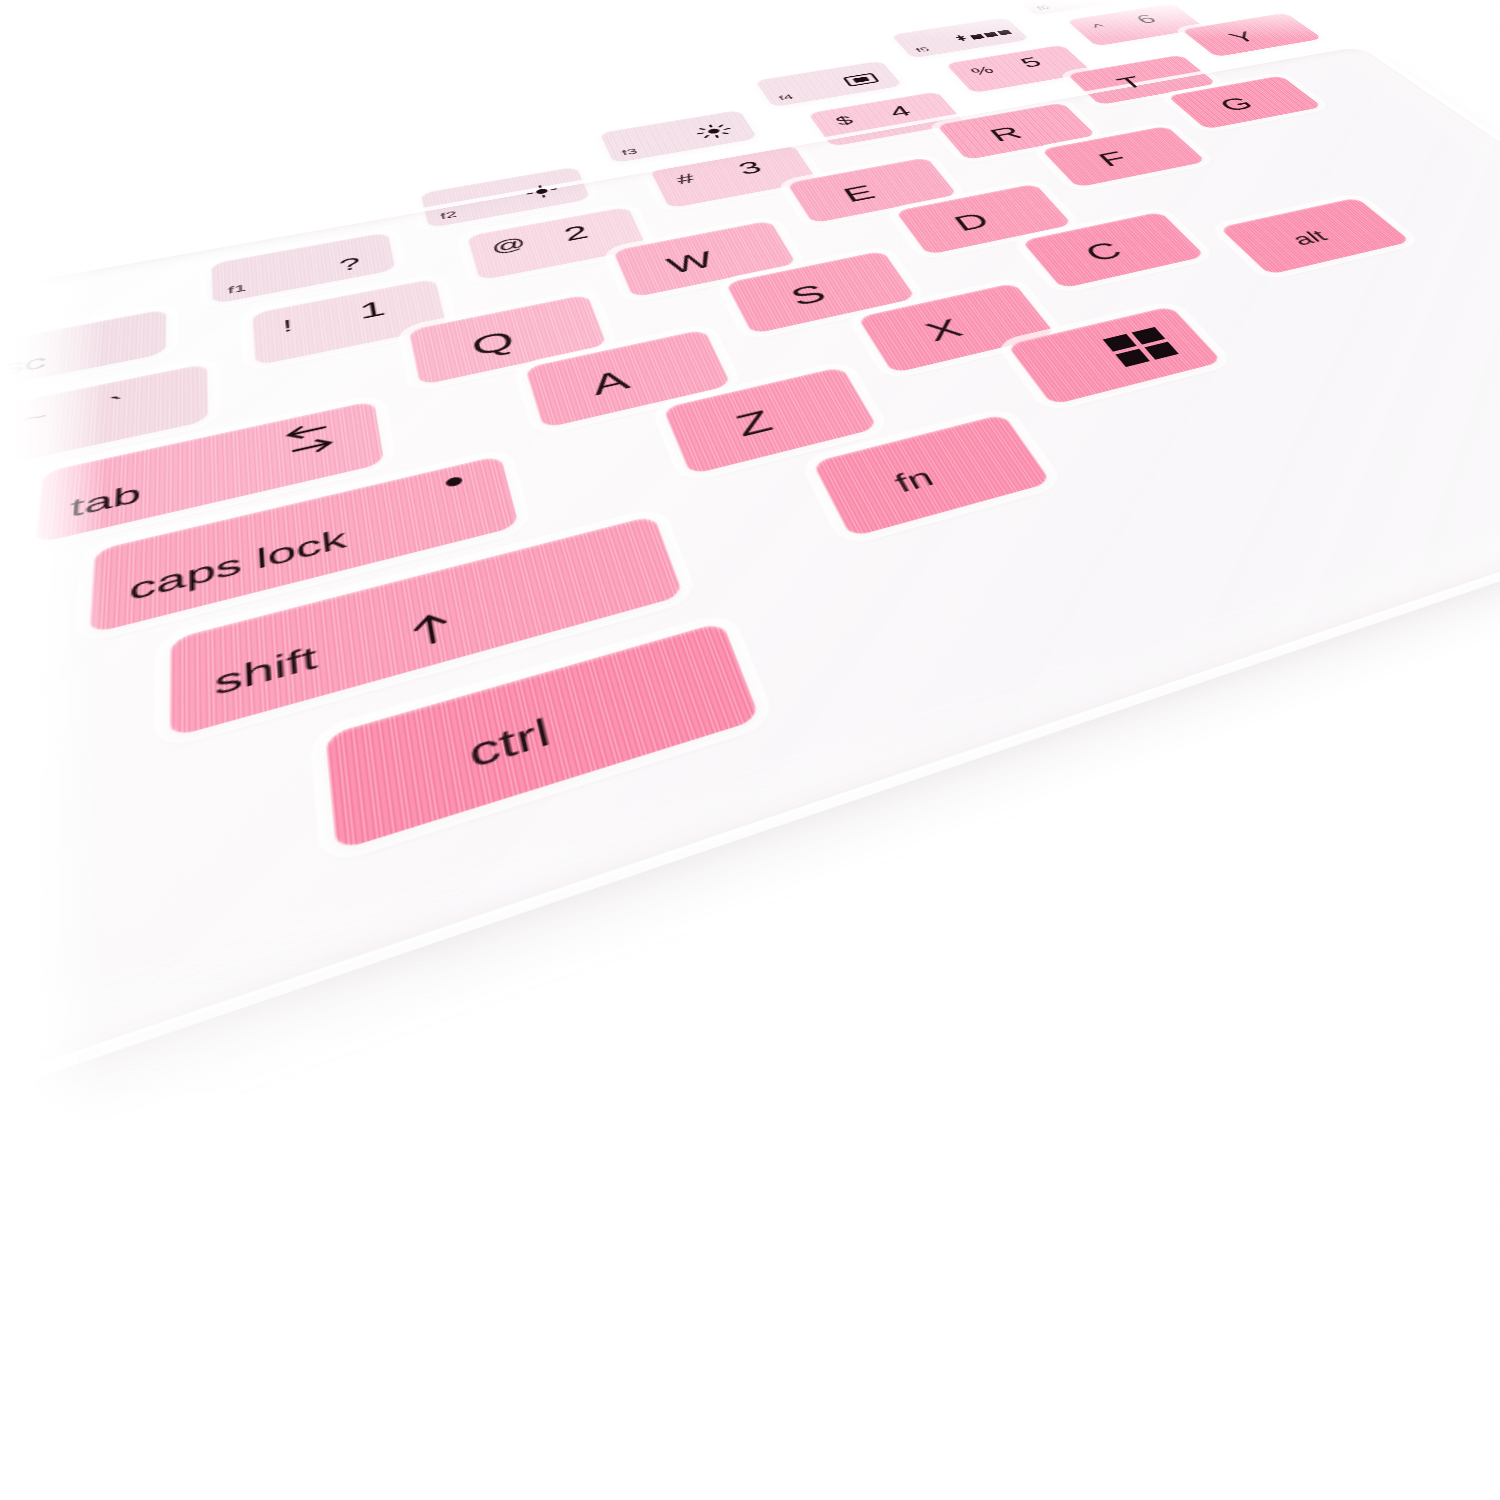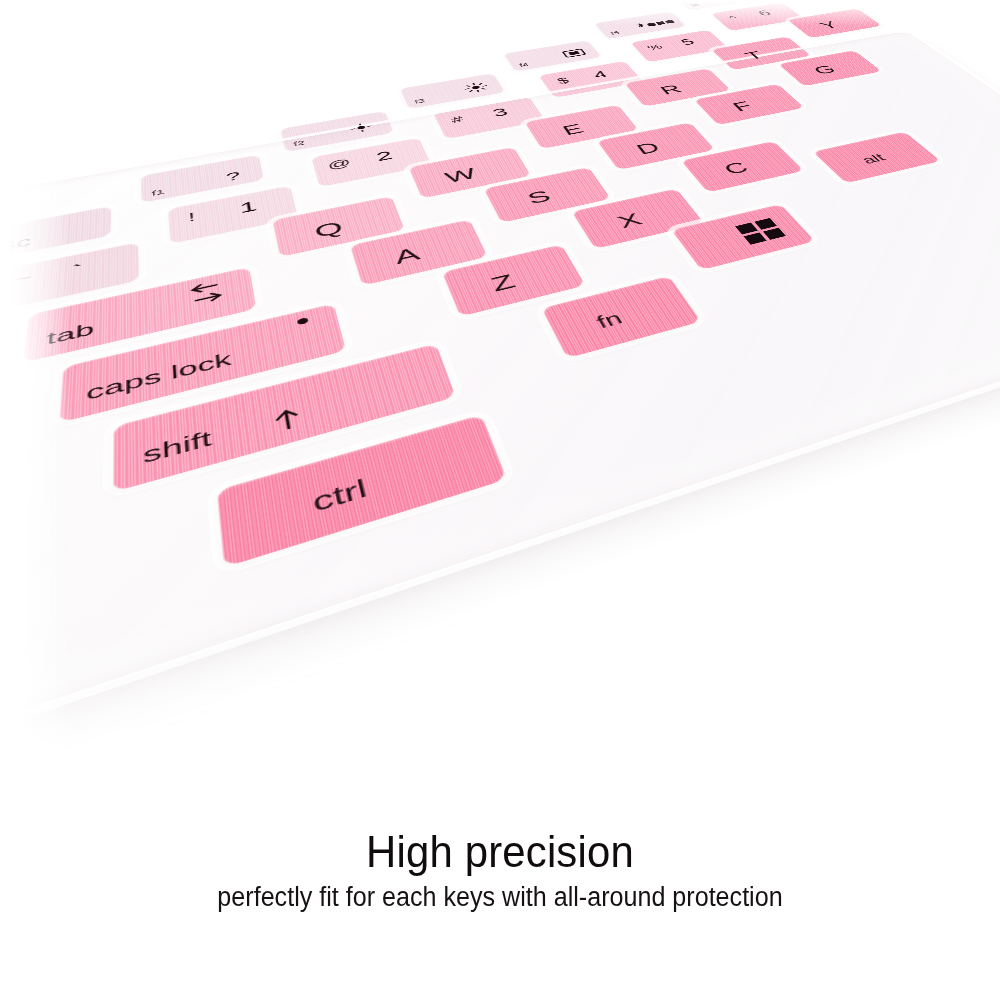--- a/index.html
+++ b/index.html
@@ -403,18 +403,14 @@
         <span class="lbl" style="font-size:24px;margin:0 0 24px 44px;">alt</span>
       </div>
 
       <div id="sheet-edge"></div>
     </div>
   </div>
 
   <div id="vignette"></div>
   <div id="topfade"></div>
 
-  <div id="caption">
-    <div id="cap-title">High precision</div>
-    <div id="cap-sub">perfectly fit for each keys with all-around protection</div>
-  </div>
 
 </div>
 
 </body></html>

